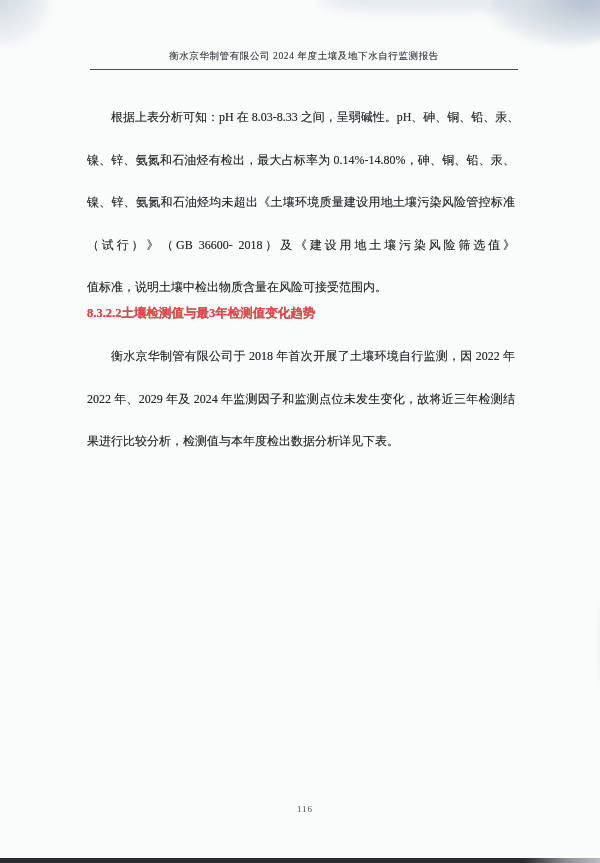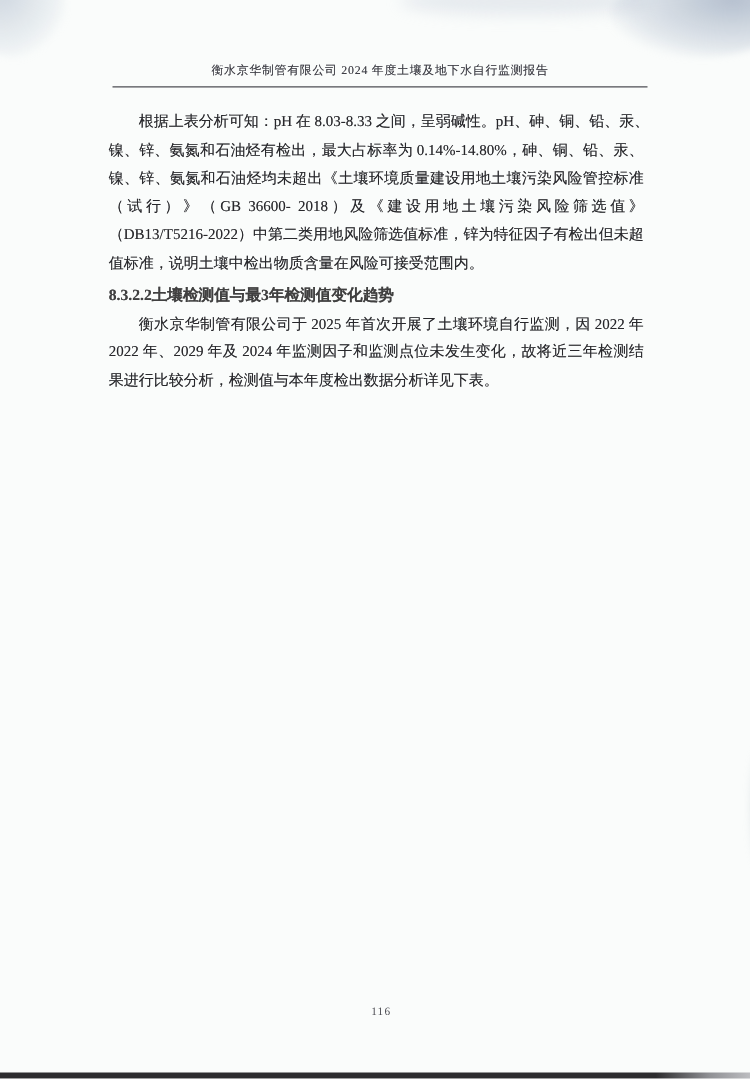--- a/index.html
+++ b/index.html
@@ -76,34 +76,35 @@
   }
   .line {
     font-size: 12px;
     line-height: 22.6px;
     height: 22.6px;
     white-space: nowrap;
     text-align: justify;
     text-align-last: justify;
     text-justify: inter-character;
     text-shadow: 0 0 0.5px rgba(40,40,44,0.5);
+    margin-top: 20px;
   }
   .line.para-end {
     text-align-last: left;
   }
   .line.indent {
     text-indent: 24px;
   }
   .section-heading {
     font-size: 12.5px;
     font-weight: bold;
     line-height: 24px;
     height: 24px;
     margin-top: 2px;
-    color: #404040;
+    color: #ef4444;
     white-space: nowrap;
     text-shadow: 0 0 0.5px rgba(26,26,30,0.6);
   }
   
   .footer-page-number {
     position: absolute;
     top: 804px; left: 0; width: 100%;
     text-align: center;
     font-size: 9px;
     letter-spacing: 1px;
@@ -124,25 +125,24 @@
   <div class="bottom-strip"></div>
 
   <div class="report-header">衡水京华制管有限公司 2024 年度土壤及地下水自行监测报告</div>
   <div class="header-rule"></div>
 
   <div class="content">
     <div class="line indent">根据上表分析可知：pH 在 8.03-8.33 之间，呈弱碱性。pH、砷、铜、铅、汞、</div>
     <div class="line">镍、锌、氨氮和石油烃有检出，最大占标率为 0.14%-14.80%，砷、铜、铅、汞、</div>
     <div class="line">镍、锌、氨氮和石油烃均未超出《土壤环境质量建设用地土壤污染风险管控标准</div>
     <div class="line">（试行）》（GB 36600- 2018）及《建设用地土壤污染风险筛选值》</div>
-    <div class="line">（DB13/T5216-2022）中第二类用地风险筛选值标准，锌为特征因子有检出但未超</div>
     <div class="line para-end">值标准，说明土壤中检出物质含量在风险可接受范围内。</div>
 
     <div class="section-heading">8.3.2.2土壤检测值与最3年检测值变化趋势</div>
 
-    <div class="line indent">衡水京华制管有限公司于 2025 年首次开展了土壤环境自行监测，因 2022 年</div>
+    <div class="line indent">衡水京华制管有限公司于 2018 年首次开展了土壤环境自行监测，因 2022 年</div>
     <div class="line">2022 年、2029 年及 2024 年监测因子和监测点位未发生变化，故将近三年检测结</div>
     <div class="line para-end">果进行比较分析，检测值与本年度检出数据分析详见下表。</div>
   </div>
 
   <div class="footer-page-number">116</div>
 
 </div>
 
 </body></html>

